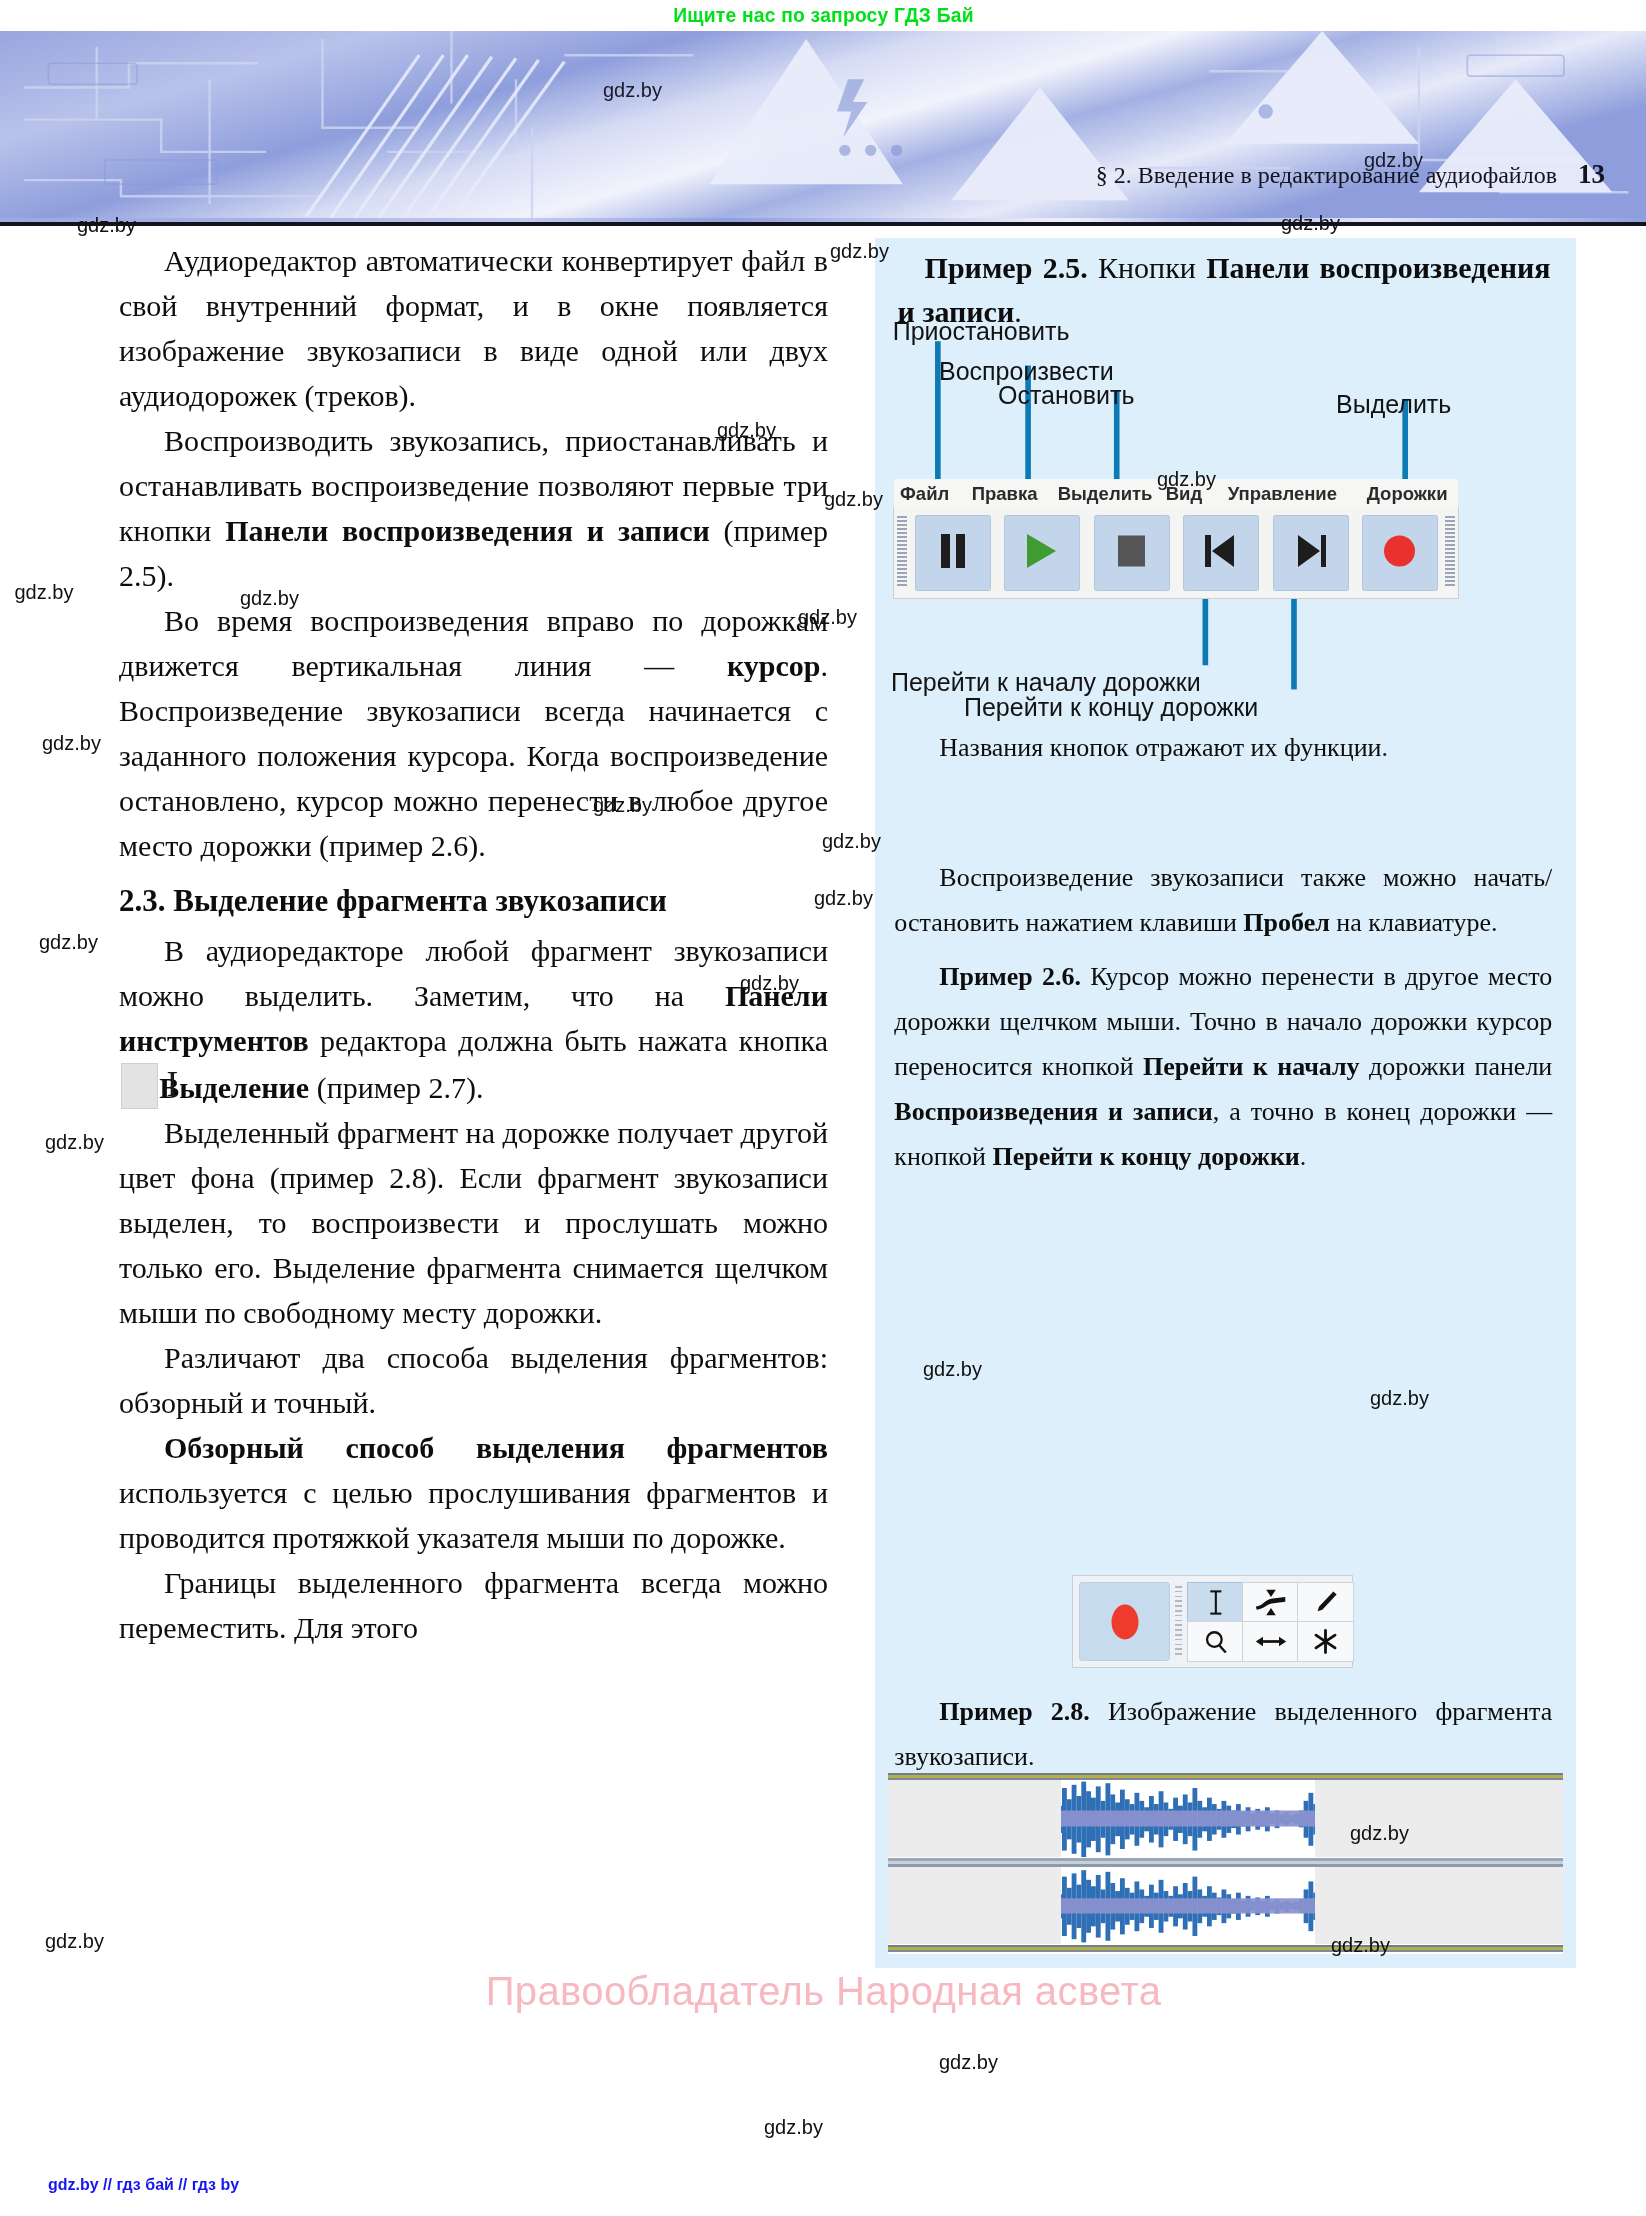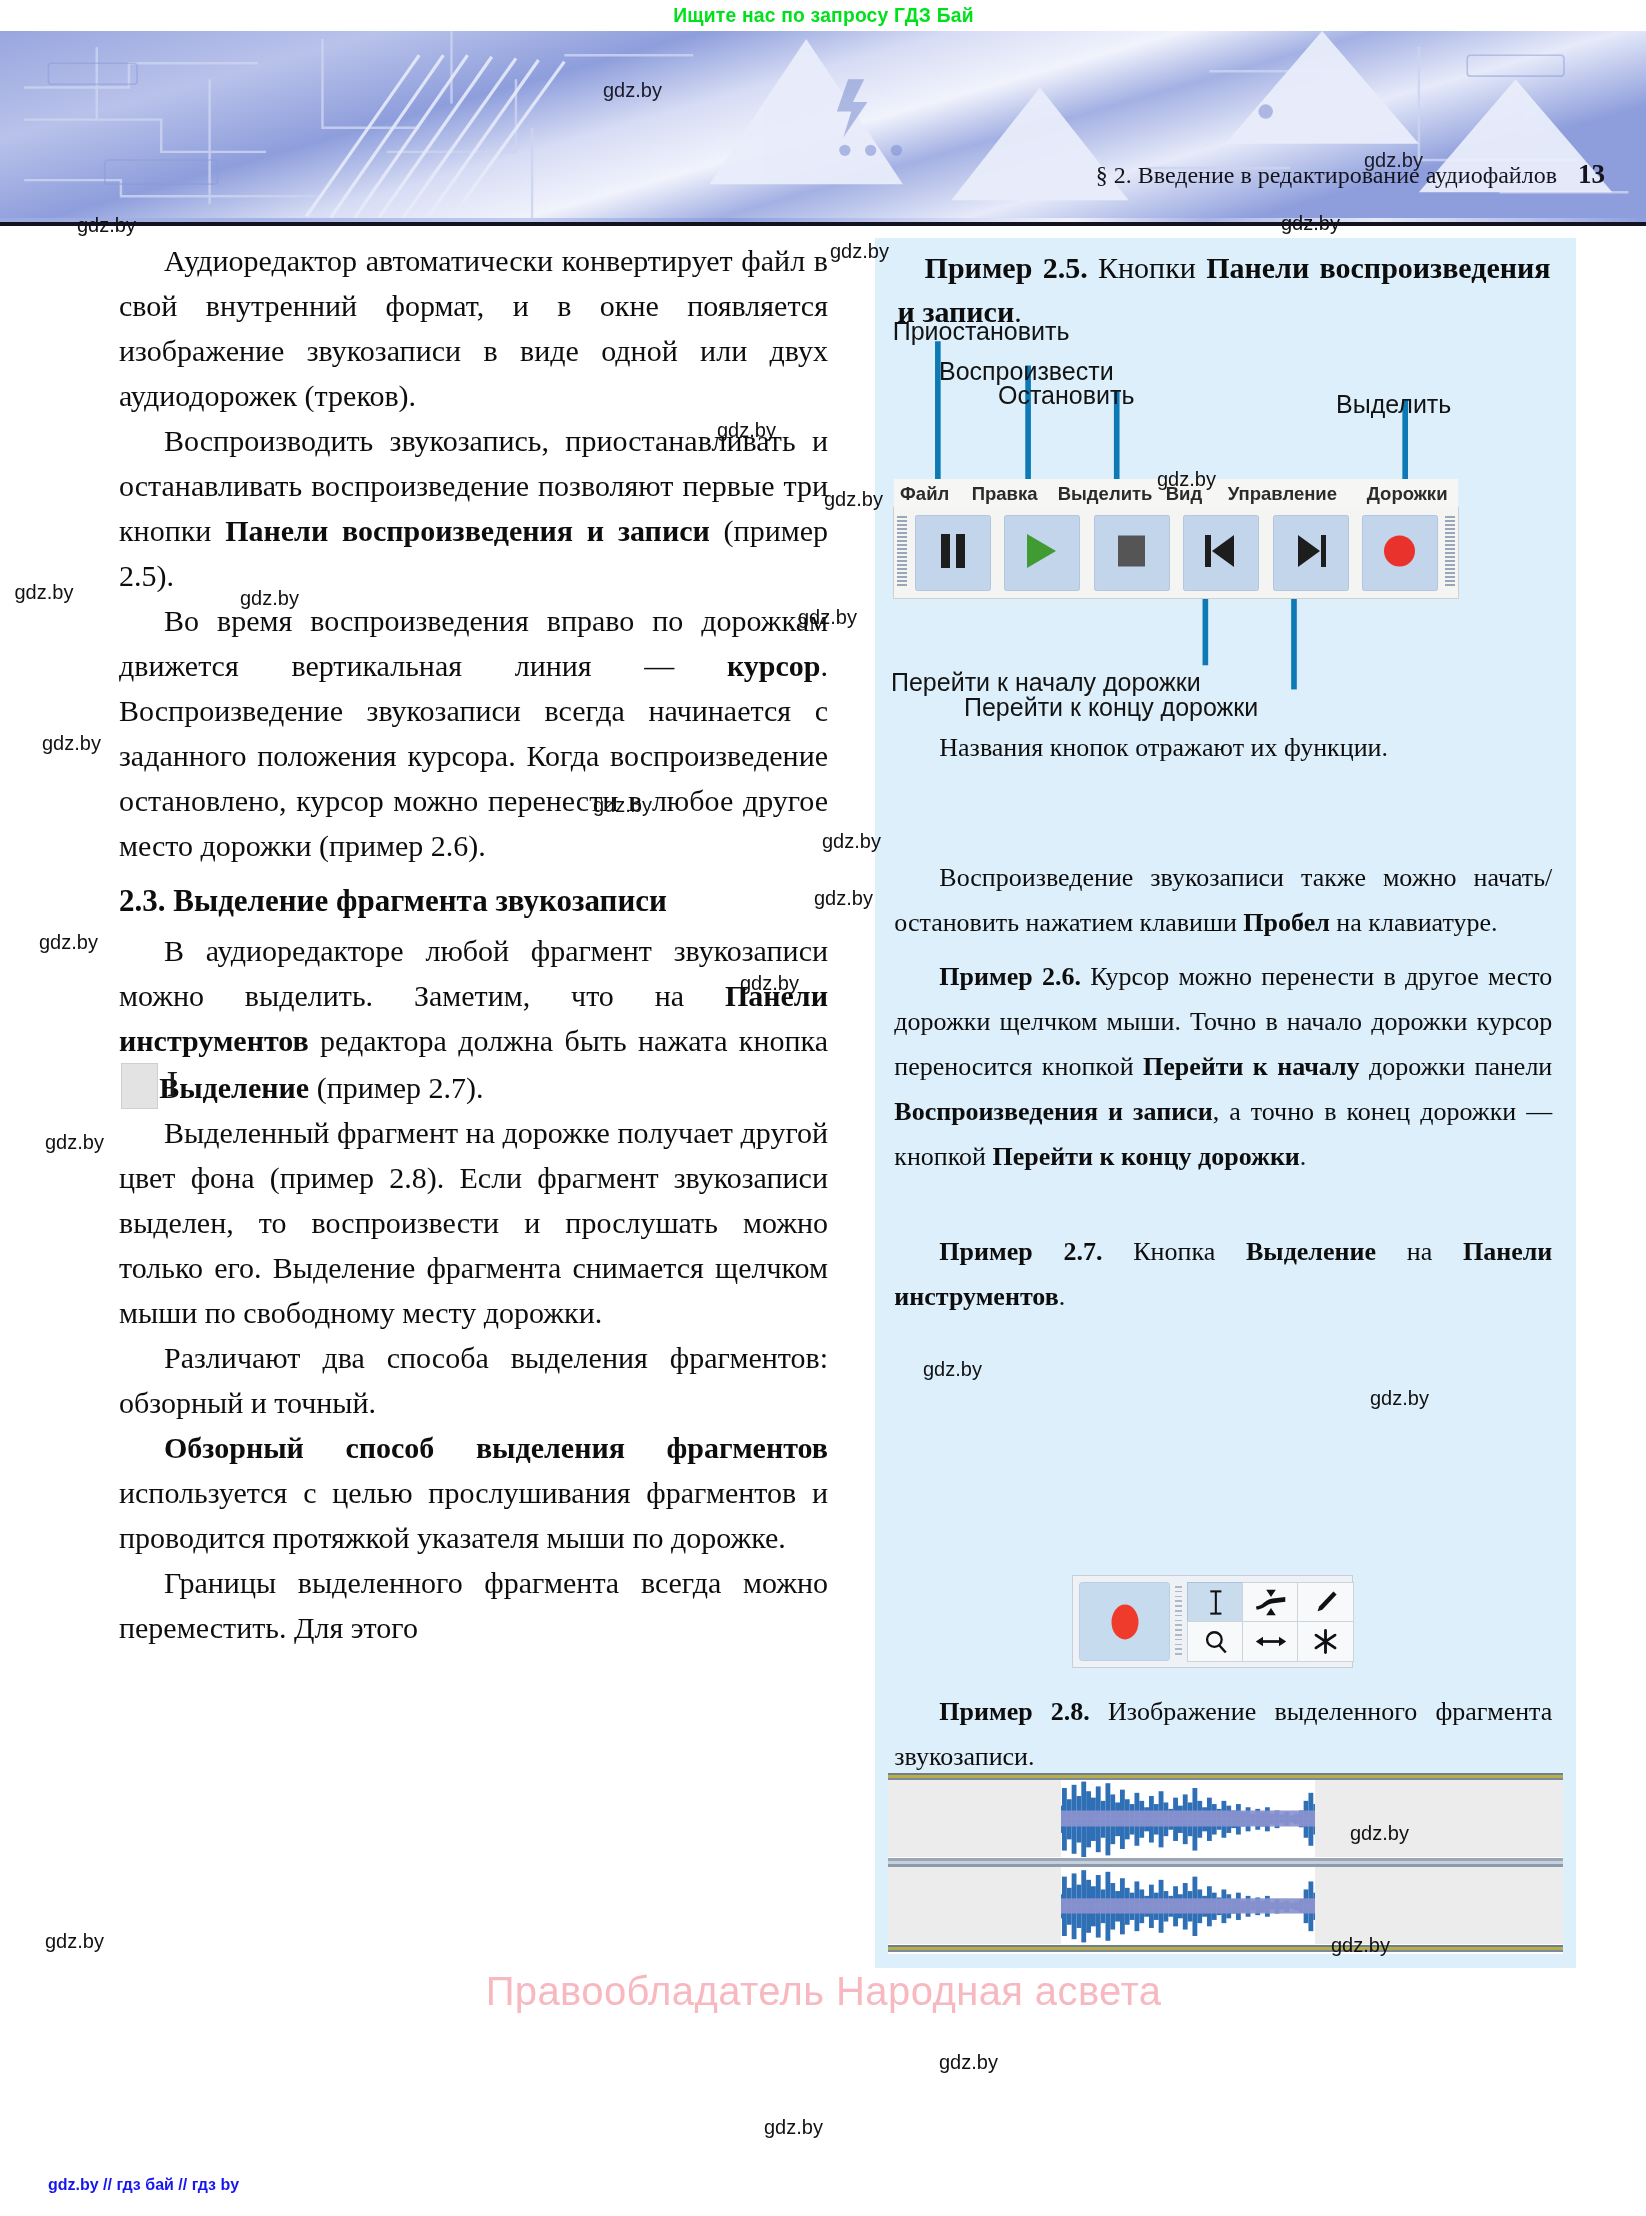--- a/index.html
+++ b/index.html
@@ -351,21 +351,20 @@
             <span class="g"><i class="ic-rec"></i></span>
           </div>
       </div>
 
       <div class="body-p ind" style="left:19.3px;top:487px;width:658px;">Названия кнопок отражают их функции.</div>
 
       <div class="body-p ind" style="left:19.3px;top:577px;width:658px;margin-top:40px;"><span>Воспроизведение звукозаписи также можно начать/остановить нажатием клавиши </span><b>Пробел</b><span> на клавиатуре.</span></div>
 
       <div class="body-p ind" style="left:19.3px;top:716px;width:658px;"><b>Пример 2.6.</b><span> Курсор можно перенести в другое место дорожки щелчком мыши. Точно в начало дорожки курсор переносится кнопкой </span><b>Перейти к началу</b><span> дорожки панели </span><b>Воспроизведения и записи</b><span>, а точно в конец дорожки — кнопкой </span><b>Перейти к концу дорожки</b><span>.</span></div>
 
-      <div class="body-p ind" style="left:19.3px;top:991px;width:658px;"><b>Пример 2.7.</b><span> Кнопка </span><b>Выделение</b><span> на </span><b>Панели инструментов</b><span>.</span></div>
 
       <div class="toolpanel">
         <div class="tool-bigbtn">
           <span class="dot"></span>
         </div>
         <div class="tool-grip" style="left:102px;"></div>
         <div class="tool-grip" style="right:6.4px;"></div>
 
         <div class="tool-cell sel" style="left:114px;top:6.4px;">
           <svg width="17.7" height="27" viewBox="0 0 22 34">

